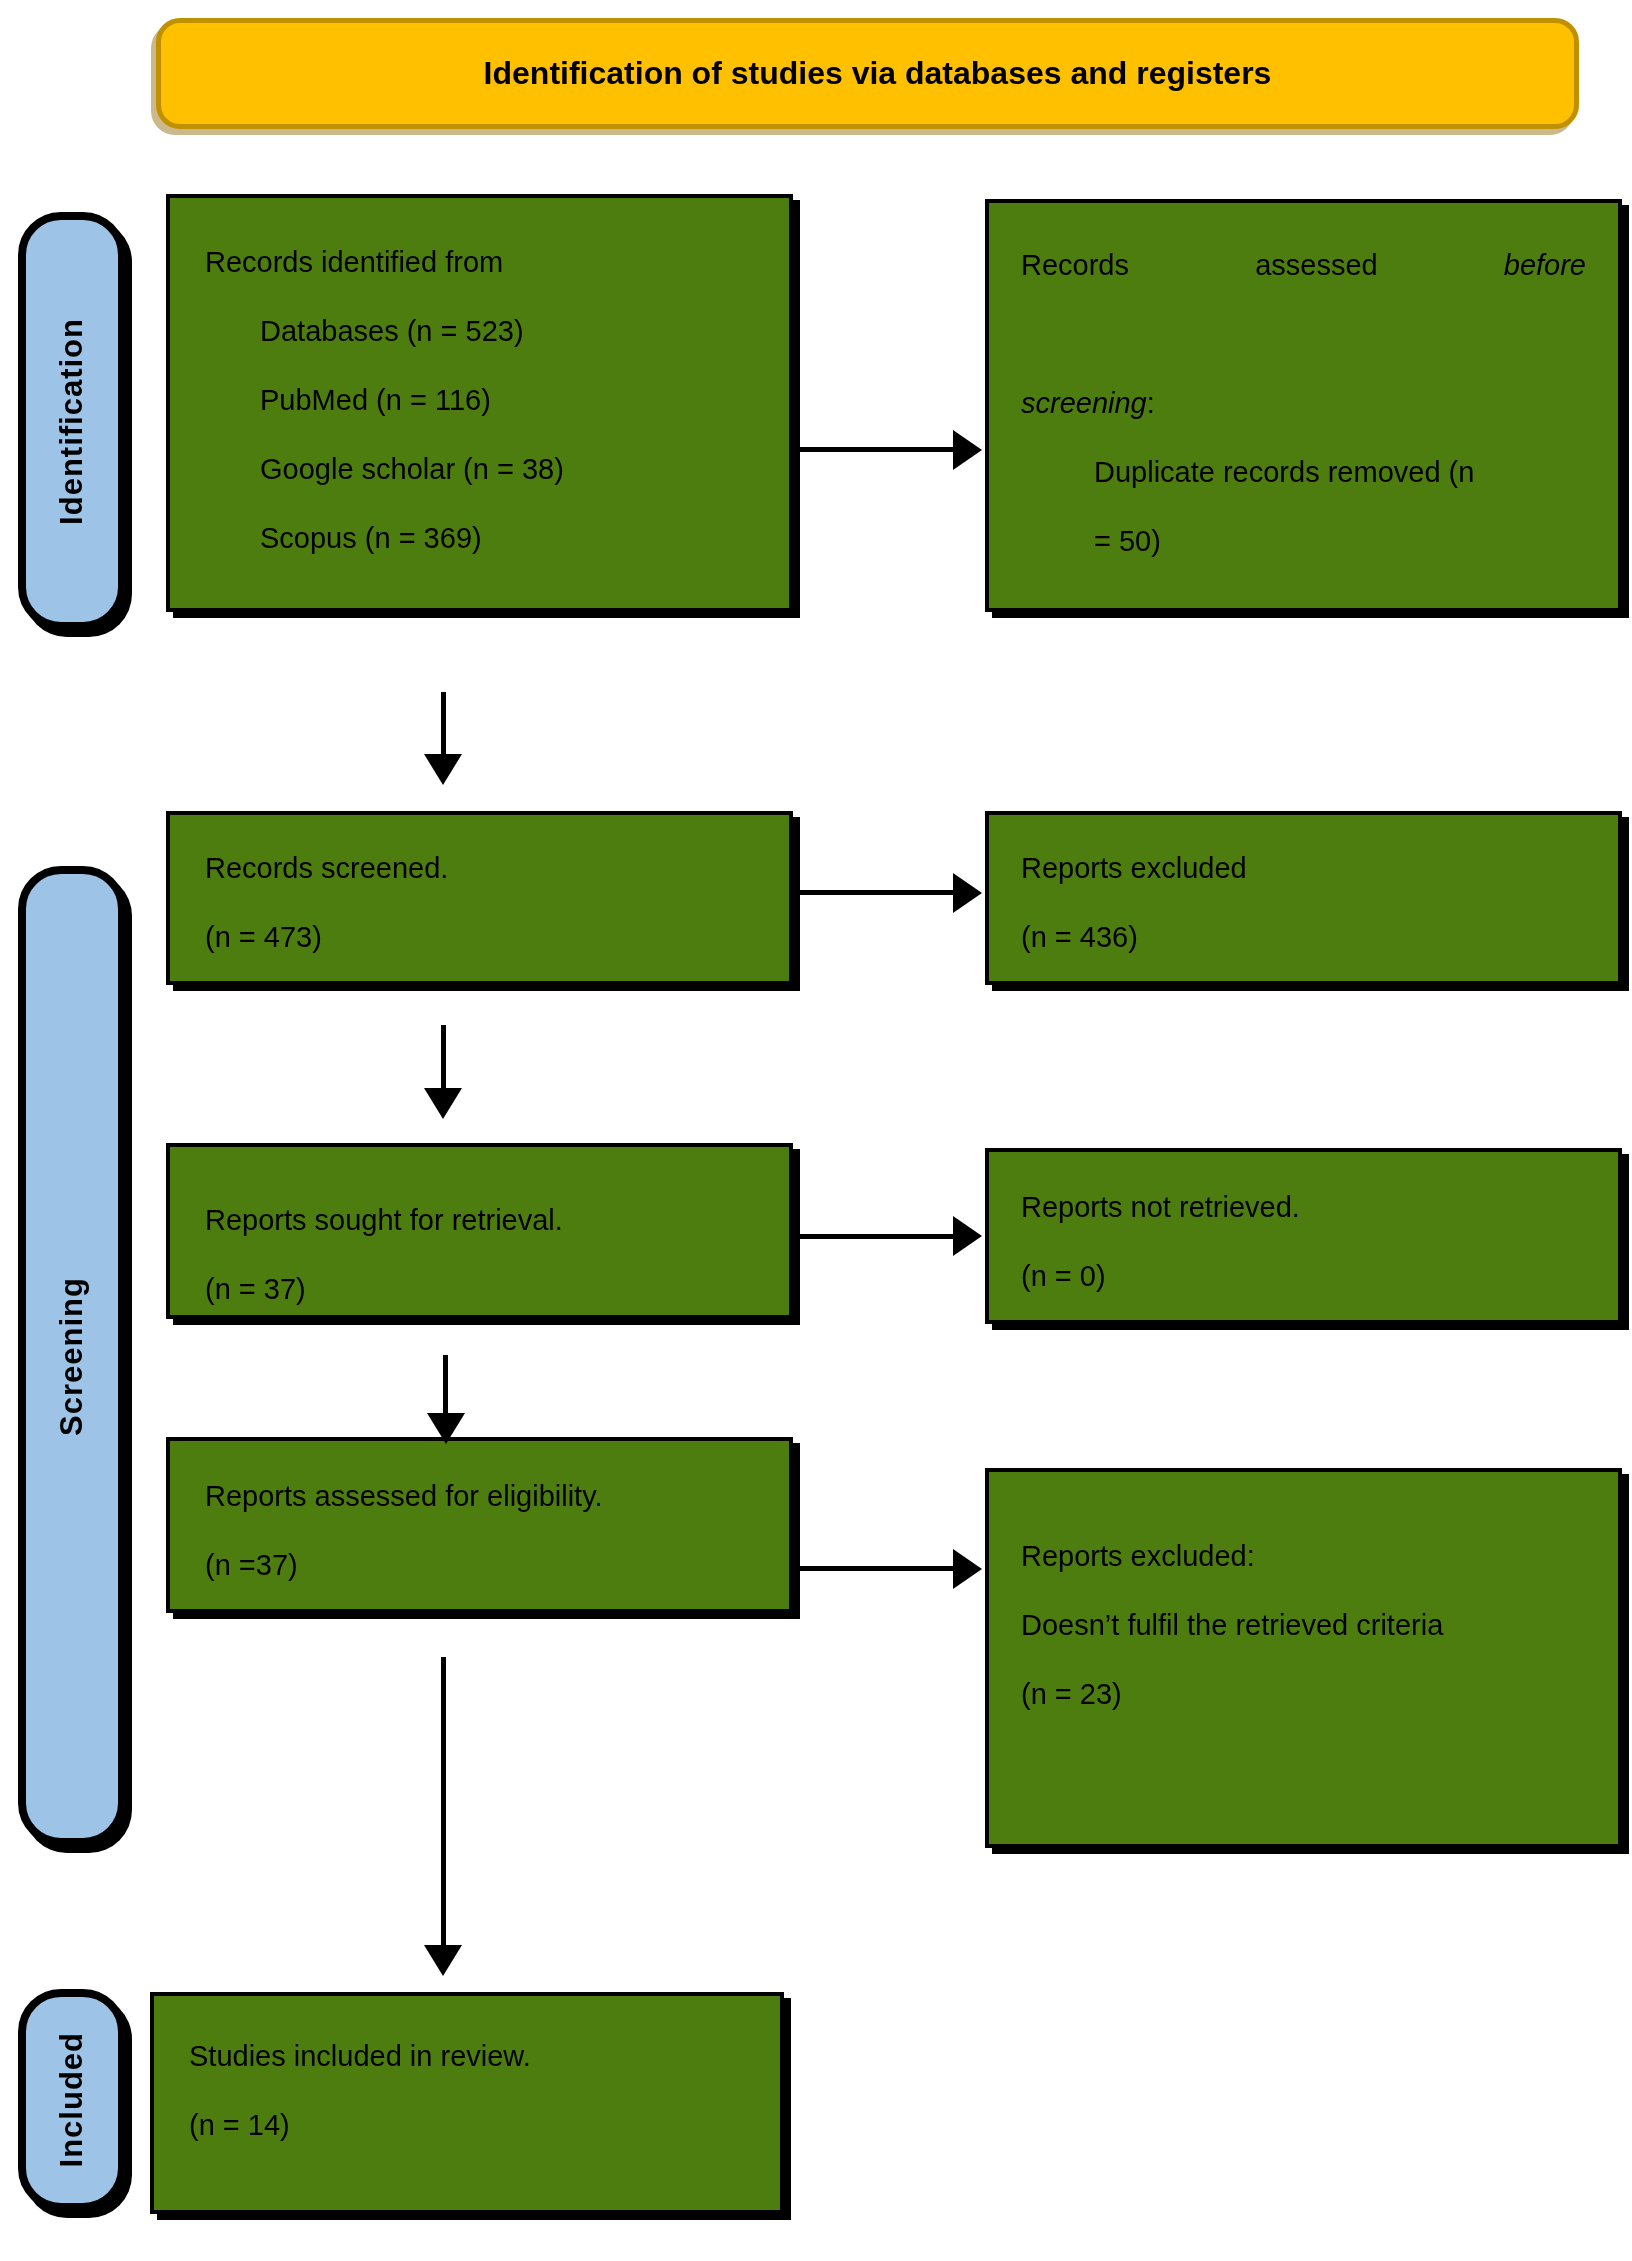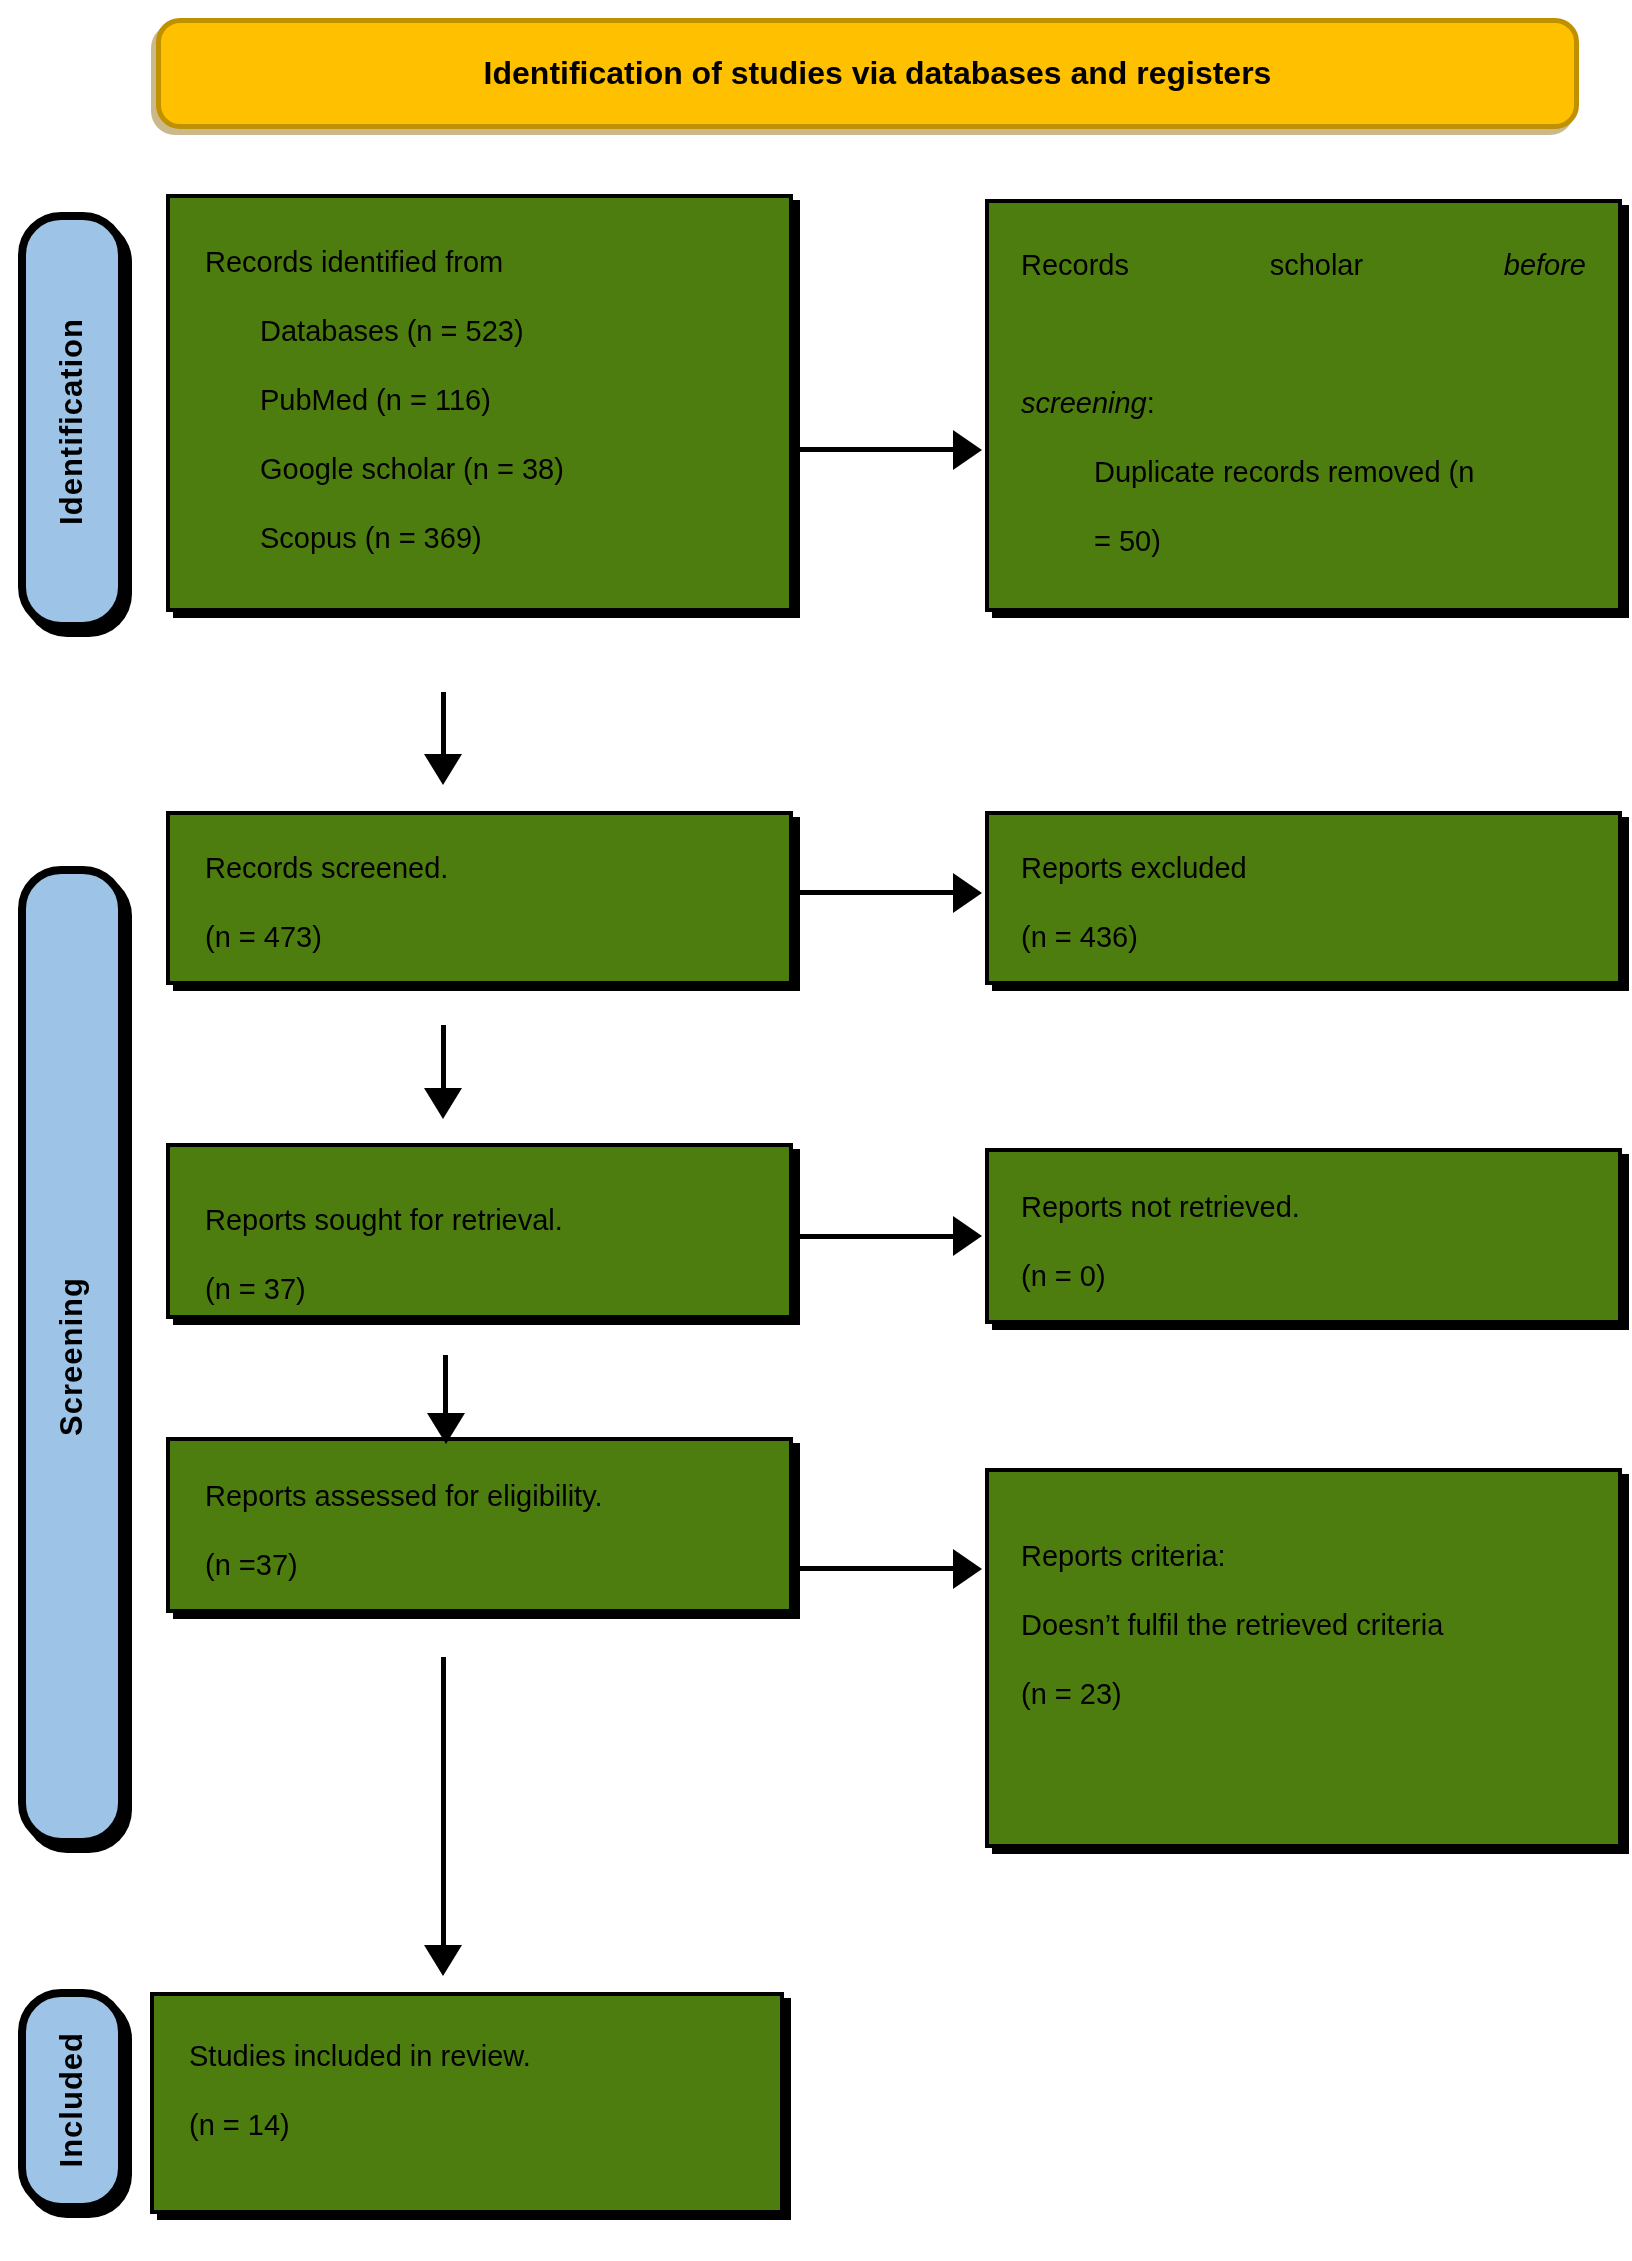--- a/index.html
+++ b/index.html
@@ -93,21 +93,21 @@
     <div class="line">Records identified from</div>
     <div class="line indent">Databases (n = 523)</div>
     <div class="line indent">PubMed (n = 116)</div>
     <div class="line indent">Google scholar (n = 38)</div>
     <div class="line indent">Scopus (n = 369)</div>
   </div>
 
   <div class="box" id="box-removed">
     <div class="spread">
       <span>Records</span>
-      <span>scholar</span>
+      <span>assessed</span>
       <span class="it">before</span>
     </div>
     <div class="line">
       <span class="it">screening</span><span>:</span>
     </div>
     <div class="line indent2">Duplicate records removed (n
 = 50)</div>
   </div>
 
   <div class="box" id="box-screened">
@@ -126,21 +126,21 @@
   <div class="box" id="box-notretrieved">
     <div class="line">Reports not retrieved.</div>
     <div class="line">(n = 0)</div>
   </div>
 
   <div class="box" id="box-assessed">
     <div class="line">Reports assessed for eligibility.</div>
     <div class="line">(n =37)</div>
   </div>
   <div class="box" id="box-reports-excluded">
-    <div class="line">Reports criteria:</div>
+    <div class="line">Reports excluded:</div>
     <div class="line">Doesn’t fulfil the retrieved criteria</div>
     <div class="line">(n = 23)</div>
   </div>
 
   <div class="box" id="box-studies">
     <div class="line">Studies included in review.</div>
     <div class="line">(n = 14)</div>
   </div>
 
   <div>

